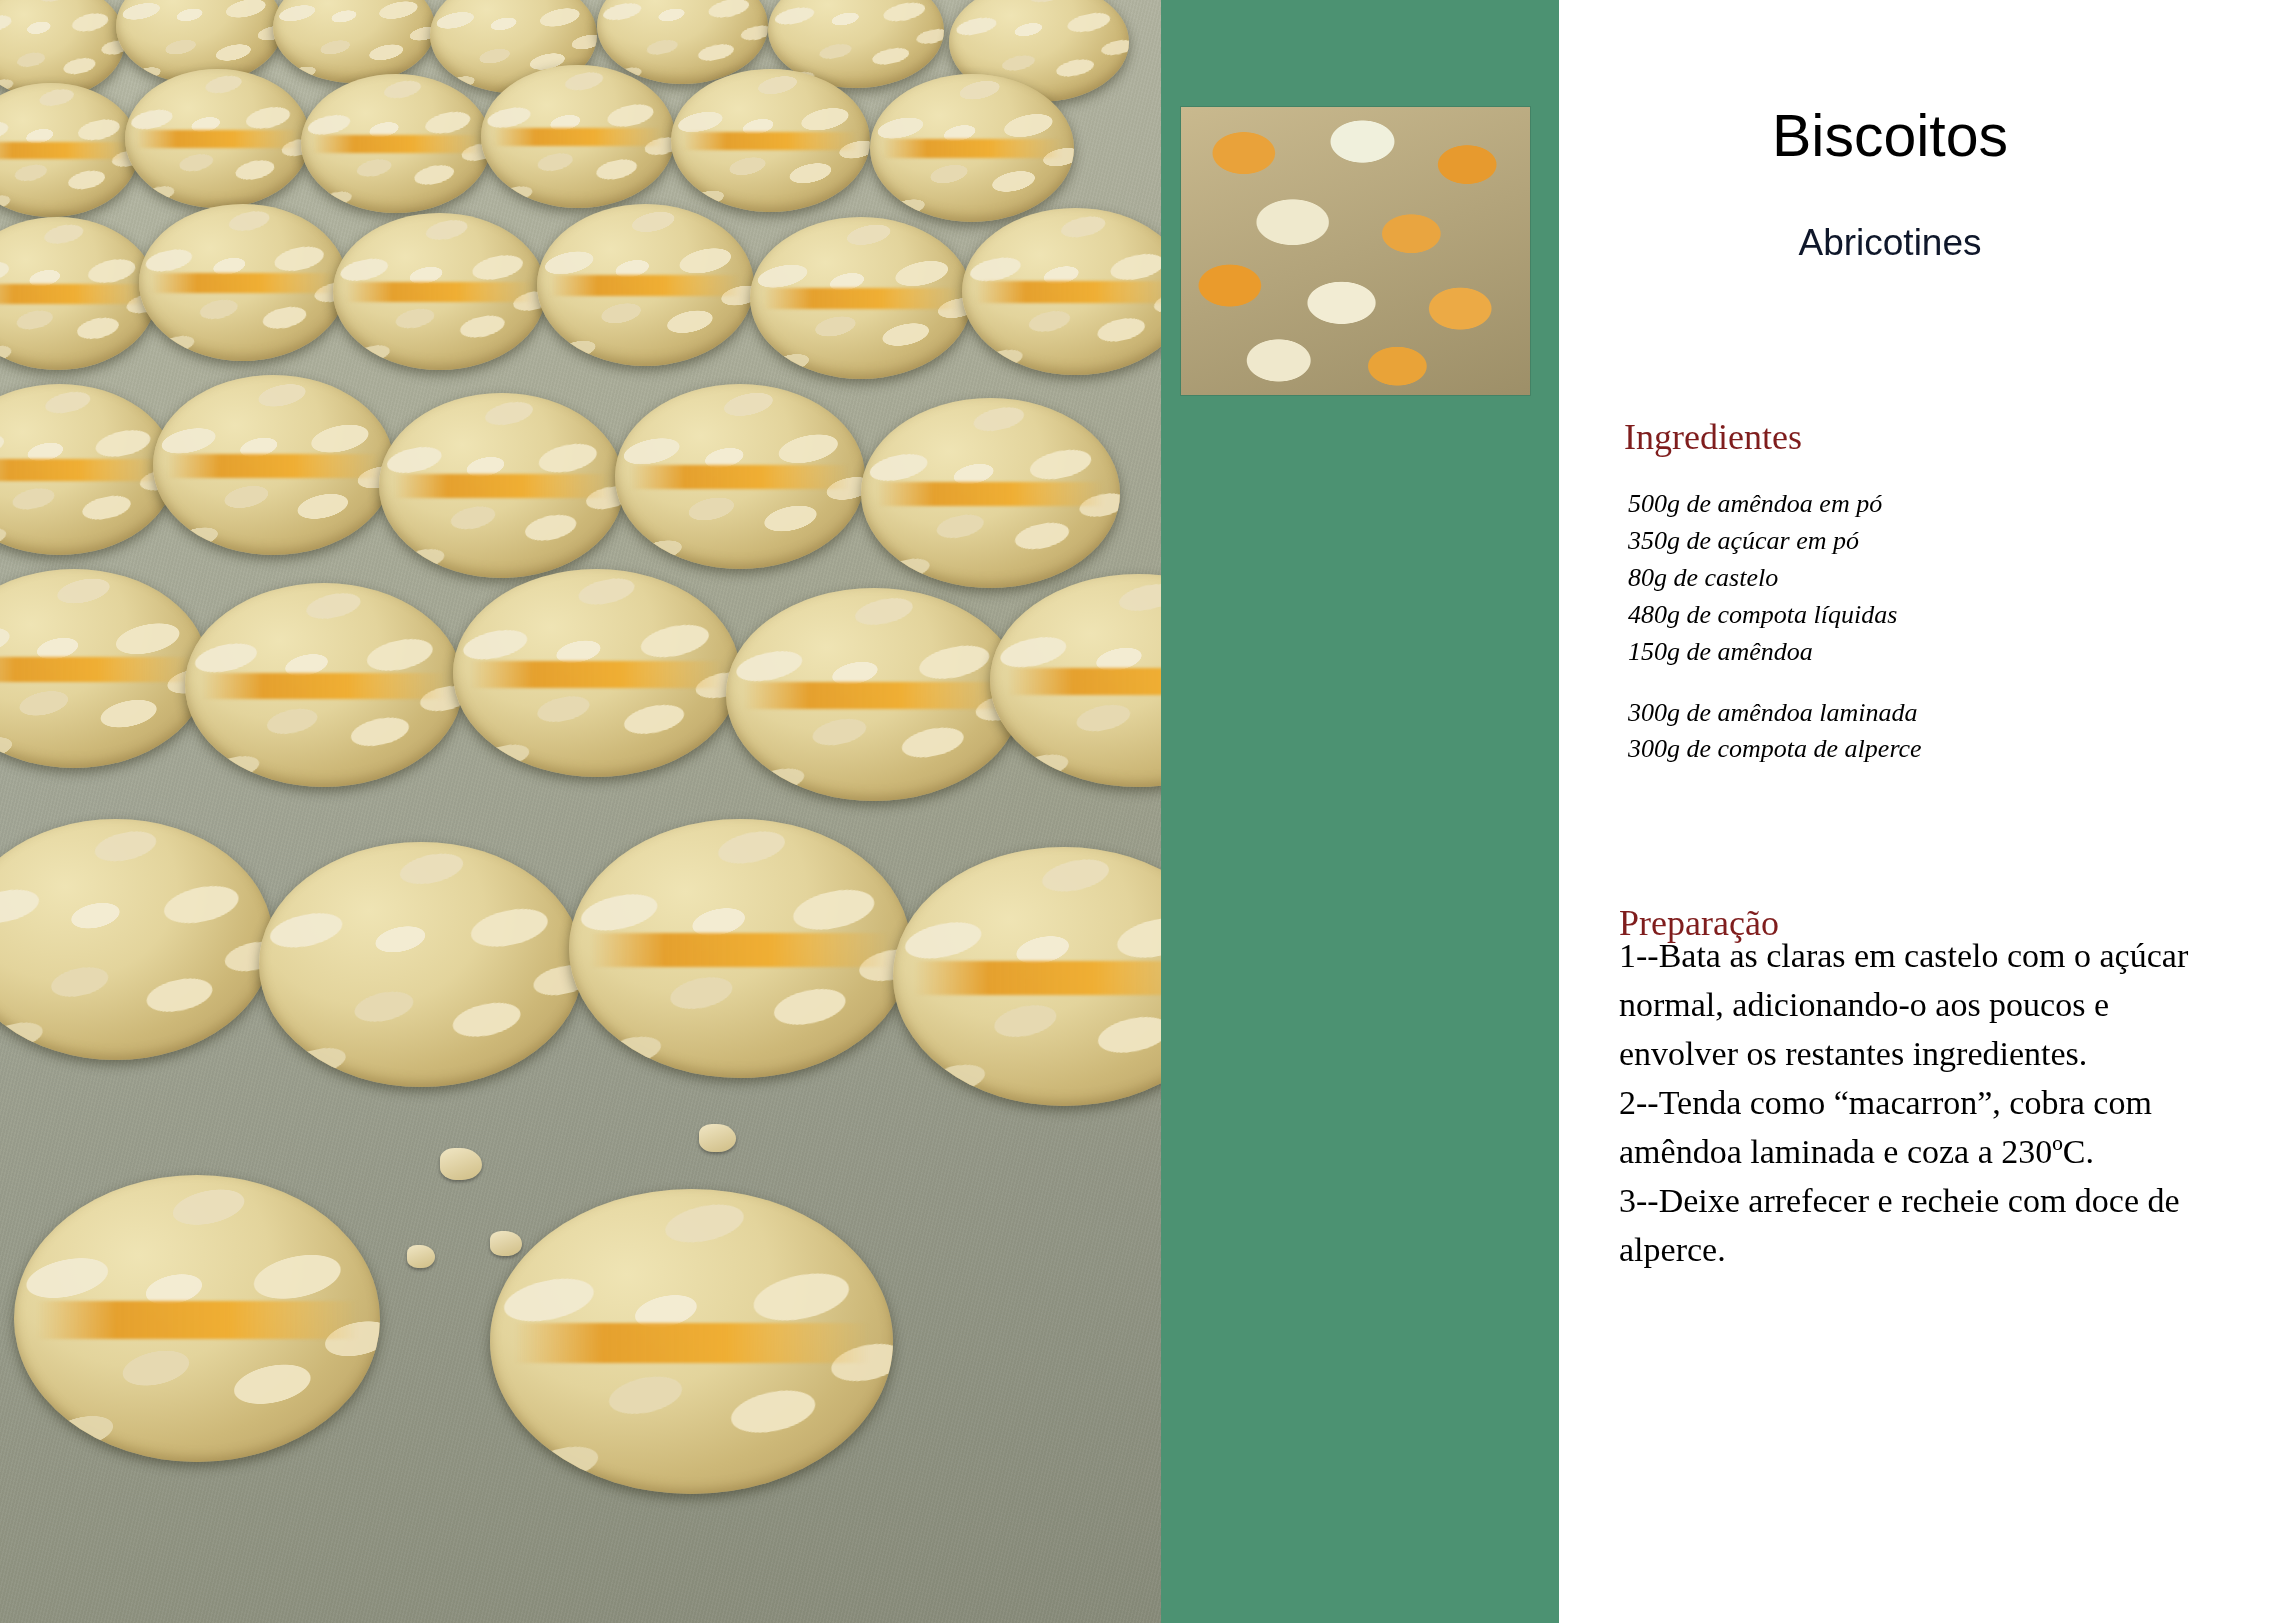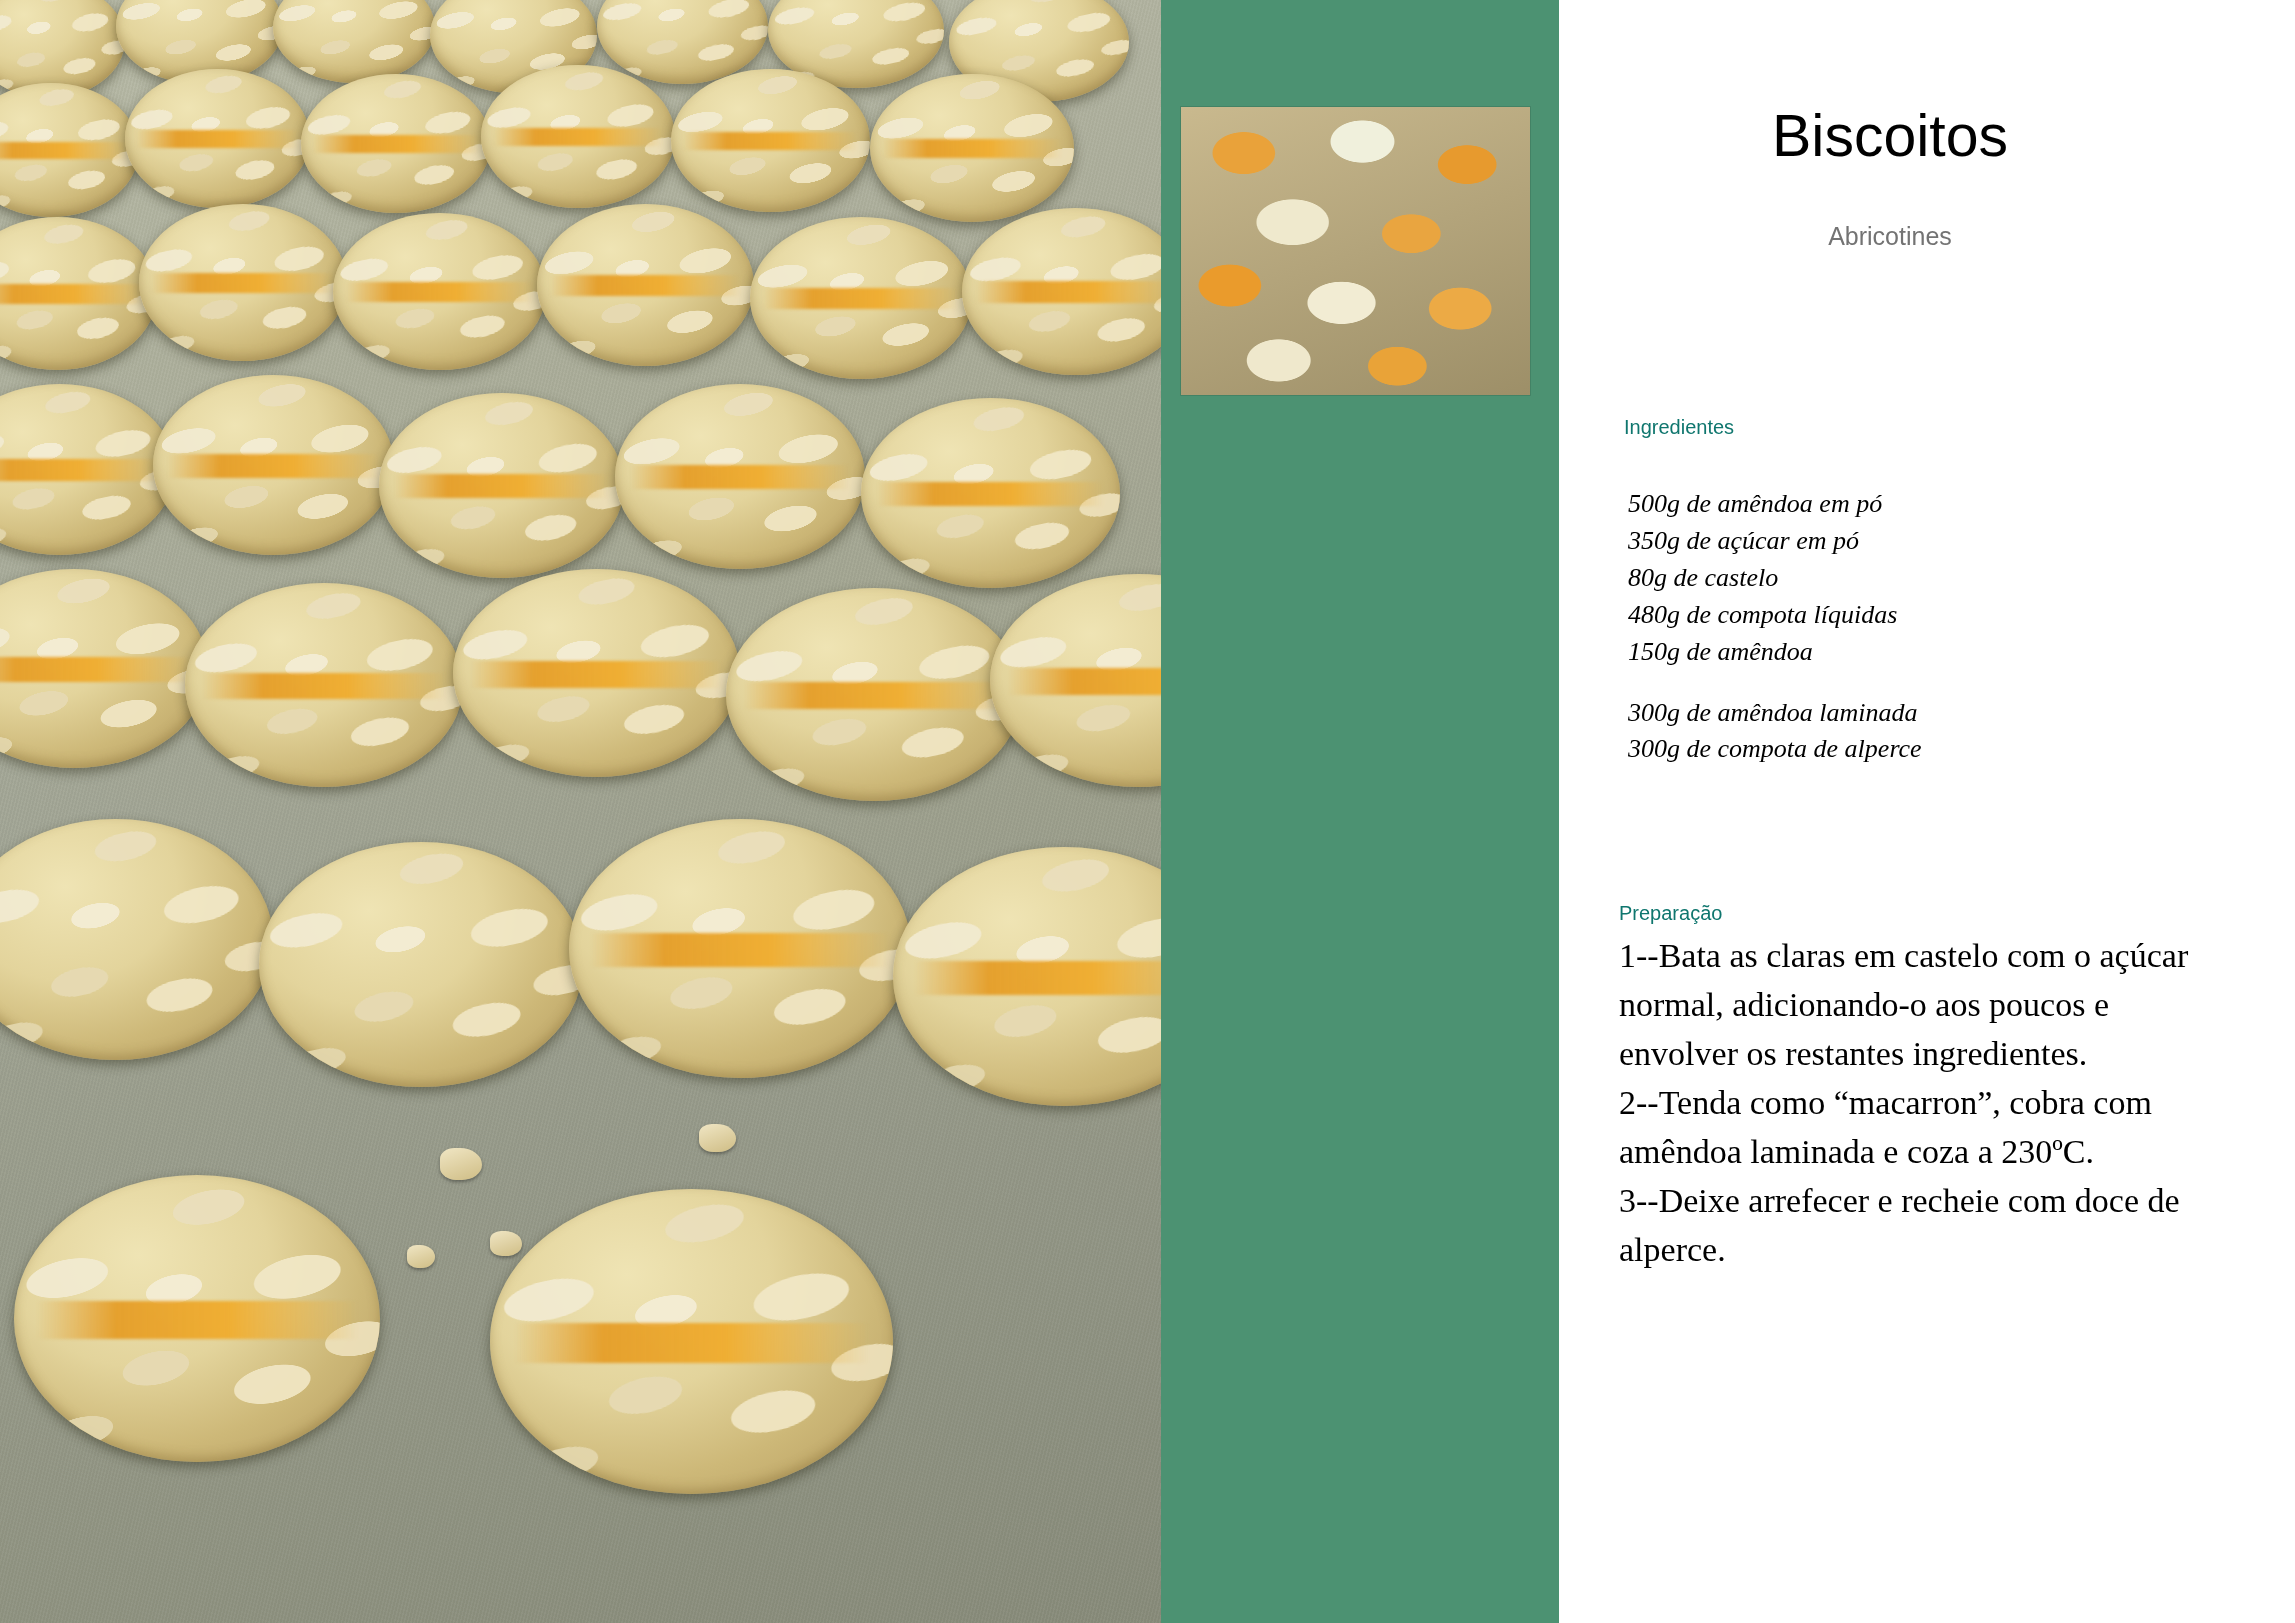--- a/index.html
+++ b/index.html
@@ -137,28 +137,28 @@
     line-height: 1.05;
     color: #000000;
   }
   .subtitle {
     position: absolute;
     left: 0;
     top: 222px;
     width: 662px;
     text-align: center;
     font-family: "Liberation Sans", sans-serif;
-    font-size: 25px;
-    color: #737373;
+    font-size: 37px;
+    color: #0f172a;
   }
   .section-head {
     position: absolute;
-    font-family: Liberation Sans, sans-serif;
-    font-size: 20px;
-    color: #0f766e;
+    font-family: Liberation Serif, serif;
+    font-size: 36px;
+    color: #7f1d1d;
   }
   .ing-head { left: 65px; top: 416px; }
   .prep-head { left: 60px; top: 902px; }
 
   .ing-list {
     position: absolute;
     left: 69px;
     top: 486px;
     width: 602px;
     font-size: 26px;

